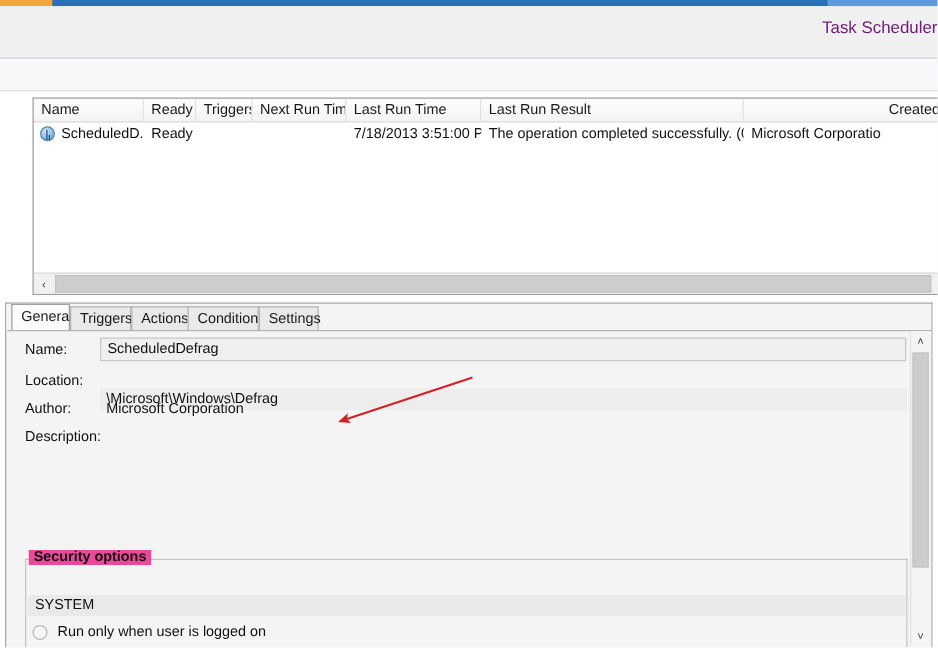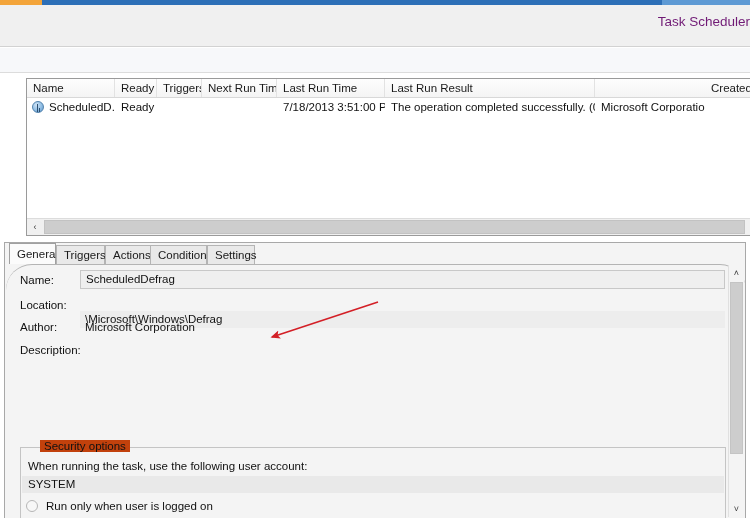--- a/index.html
+++ b/index.html
@@ -211,21 +211,20 @@
   }
 
   
   #detail-content {
     position: absolute;
     left: 1px; top: 21px;
     width: 740px; height: 254px;
     background: #f4f4f4;
     border-top: 1px solid #b4b4b4;
     box-sizing: border-box;
-    border-radius: 26px;
   }
 
   .field-label {
     position: absolute;
     font-size: 11.5px;
     color: #111111;
     white-space: nowrap;
   }
   .field-box {
     position: absolute;
@@ -268,25 +267,26 @@
     position: absolute;
     left: 14px; top: 182px;
     width: 706px; height: 72px;
     border: 1px solid #c4c4c4;
     border-bottom: none;
     box-sizing: border-box;
     background: transparent;
   }
   #sec-legend {
     position: absolute;
-    left: 34px; top: 175px;
-    background: #c2410c;
+    left: 17px; top: 175px;
+    background: #ec4899;
     padding: 0 4px;
     font-size: 11.5px;
     color: #111111;
+    font-weight: bold;
   }
   #sec-intro {
     position: absolute;
     left: 22px; top: 195px;
     font-size: 11.5px;
     color: #111111;
   }
   #sec-account {
     position: absolute;
     left: 16px; top: 211px;
@@ -422,21 +422,20 @@
     <div class="field-label" style="left:14px; top:34px;">Location:</div>
     <div class="field-flat" style="left:74px; top:46px; width:645px; height:17px;">\Microsoft\Windows\Defrag</div>
 
     <div class="field-label" style="left:14px; top:56px;">Author:</div>
     <div class="field-label" style="left:79px; top:56px;">Microsoft Corporation</div>
 
     <div class="field-label" style="left:14px; top:79px;">Description:</div>
 
     <div id="sec-group"></div>
     <div id="sec-legend">Security options</div>
-    <div id="sec-intro">When running the task, use the following user account:</div>
     <div id="sec-account">SYSTEM</div>
     <div id="radio-container">
         <div class="radio-row" style="top: 232px;">
           <span class="radio-dot"></span>
           <span class="radio-label">Run only when user is logged on</span>
         </div>
         <div class="radio-row" style="top: 254px;"></div>
       </div>
 
   </div>

